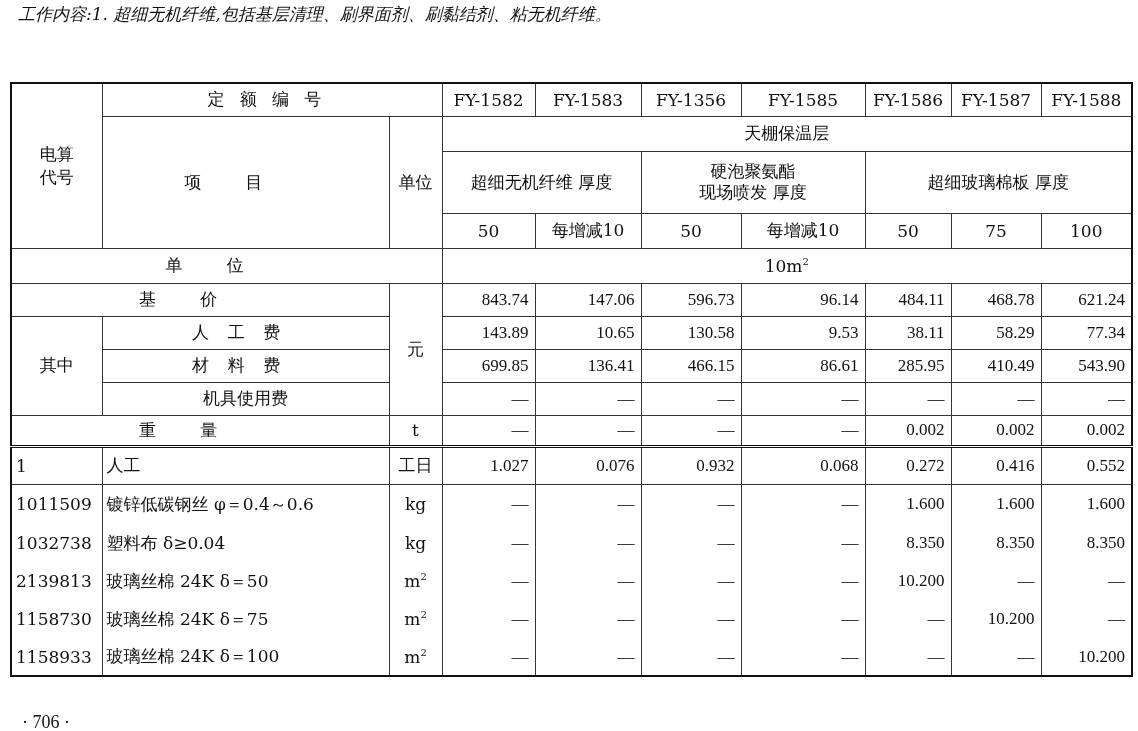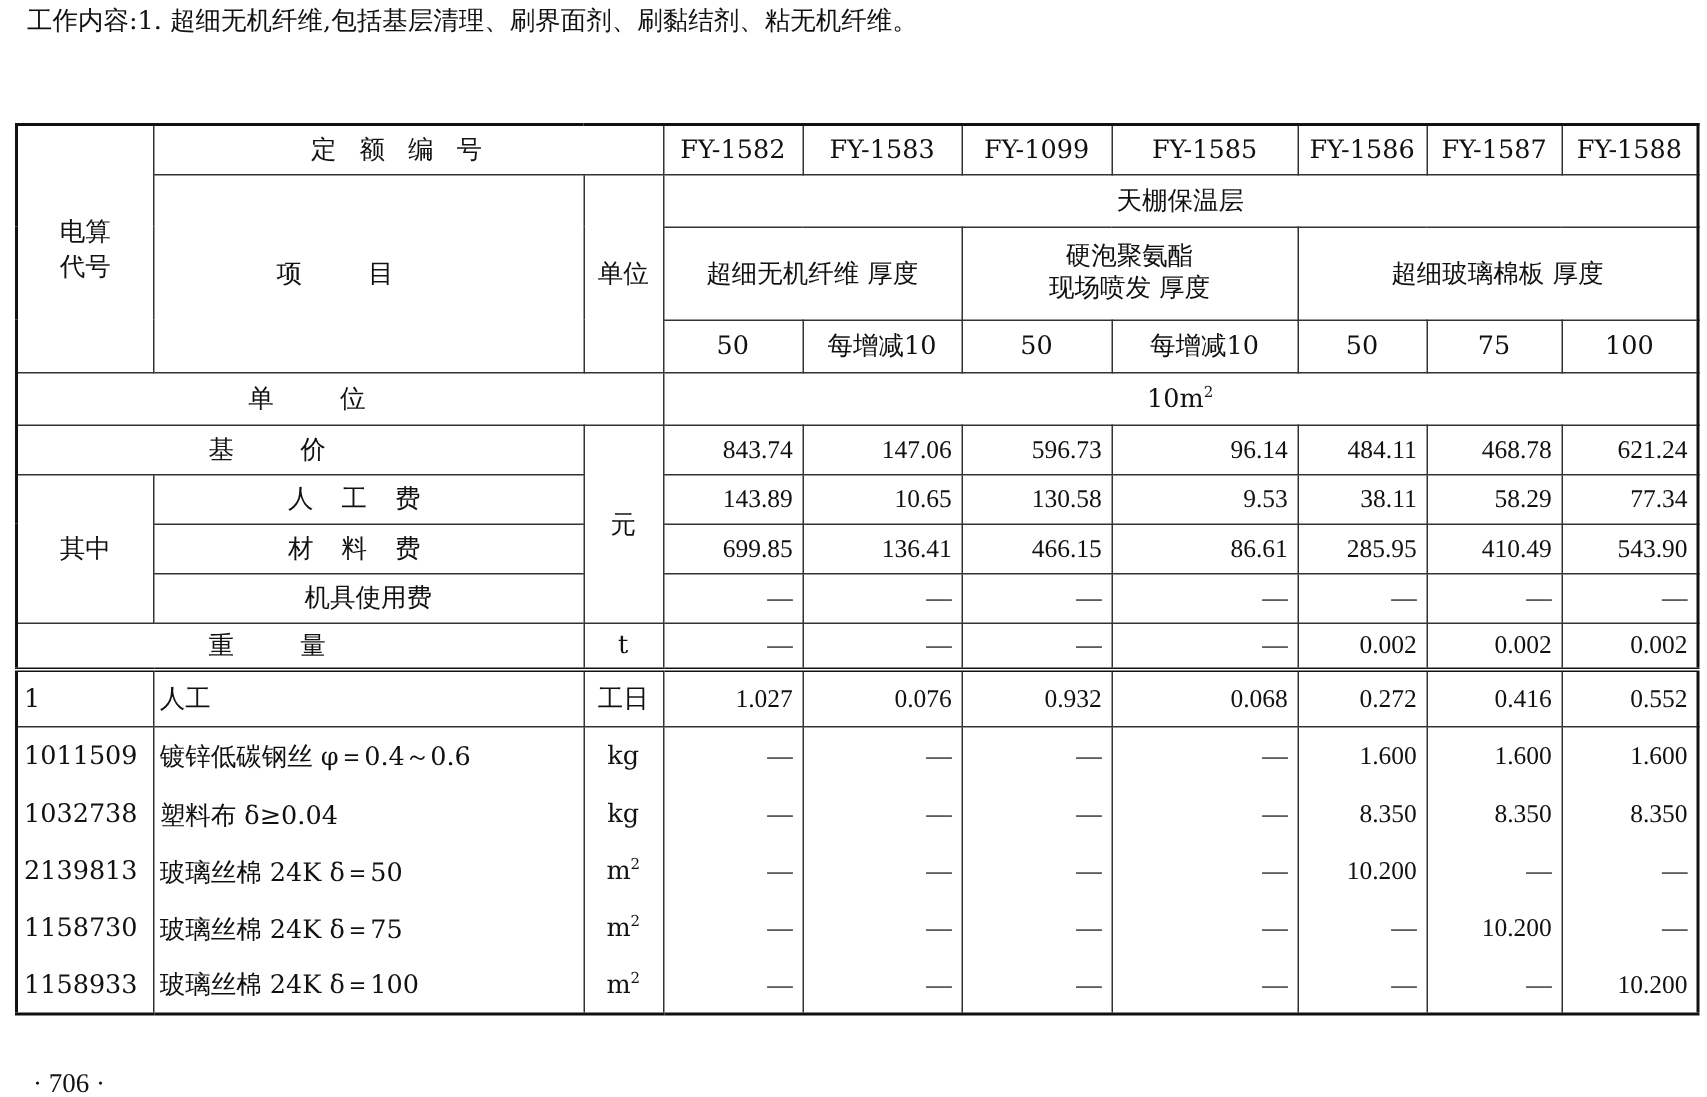--- a/index.html
+++ b/index.html
@@ -1,21 +1,21 @@
 <!DOCTYPE html>
 <html><head>
 <meta charset="utf-8">
 <style>
   html, body { margin: 0; padding: 0; background: #ffffff; }
   body {
     width: 1138px; height: 731px; position: relative; overflow: hidden;
     font-family: "DejaVu Serif", "Liberation Serif", serif;
     color: #111;
   }
-  .work { position: absolute; left: 18px; top: 2px; font-size: 17px; line-height: 24.5px; }
+  .work { position: absolute; left: 18px; top: 2px; font-size: 17px; line-height: 24.5px; font-style: italic; }
   .work .line { white-space: nowrap; }
   .work .indent { padding-left: 98px; }
 
   table.quota {
     position: absolute; left: 10px; top: 82px;
     width: 1121px; border-collapse: collapse; table-layout: fixed;
     border: 2px solid #111;
     font-size: 17px;
   }
   table.quota td {
@@ -53,21 +53,21 @@
       <col style="width:90px">
       <col style="width:91px">
   </colgroup>
 
   <tbody>
       <tr style="height:33px">
     <td rowspan="4"><span>电算</span><br><span>代号</span></td>
     <td colspan="2" class="wide">定额编号</td>
     <td>FY-1582</td>
     <td>FY-1583</td>
-    <td>FY-1099</td>
+    <td>FY-1356</td>
     <td>FY-1585</td>
     <td>FY-1586</td>
     <td>FY-1587</td>
     <td>FY-1588</td>
   </tr>
   <tr style="height:35px">
     <td rowspan="3" class="wide2">项目</td>
     <td rowspan="3">单位</td>
     <td colspan="7">天棚保温层</td>
   </tr>

